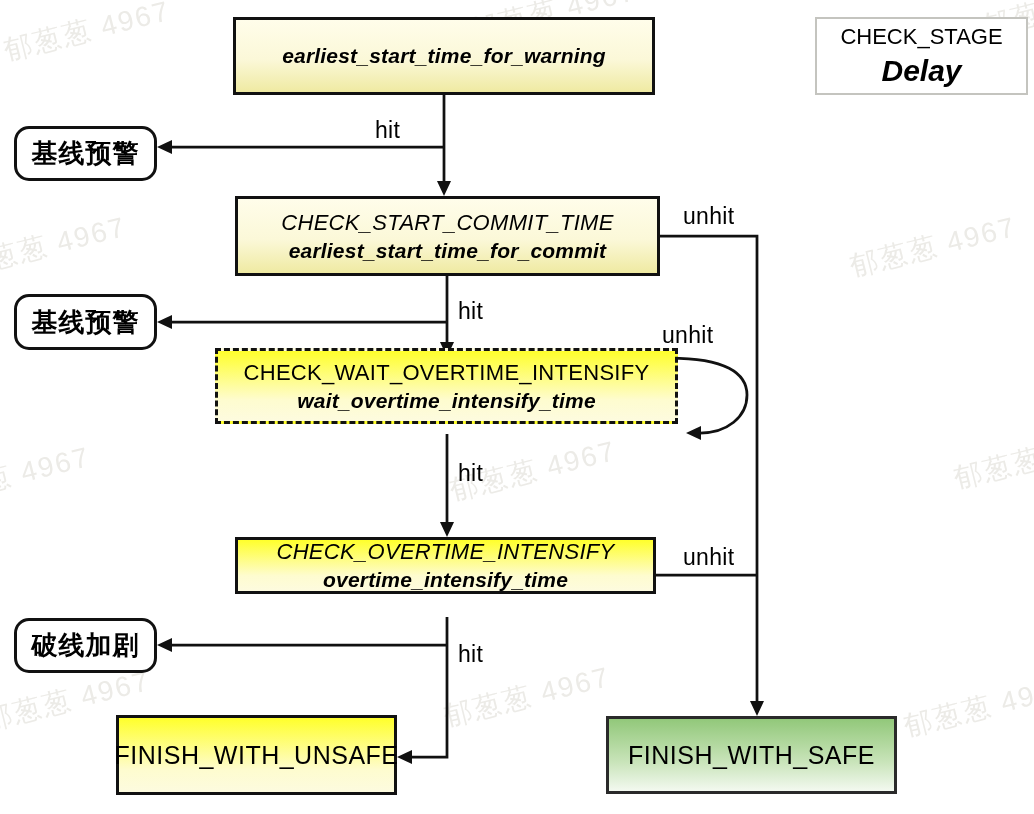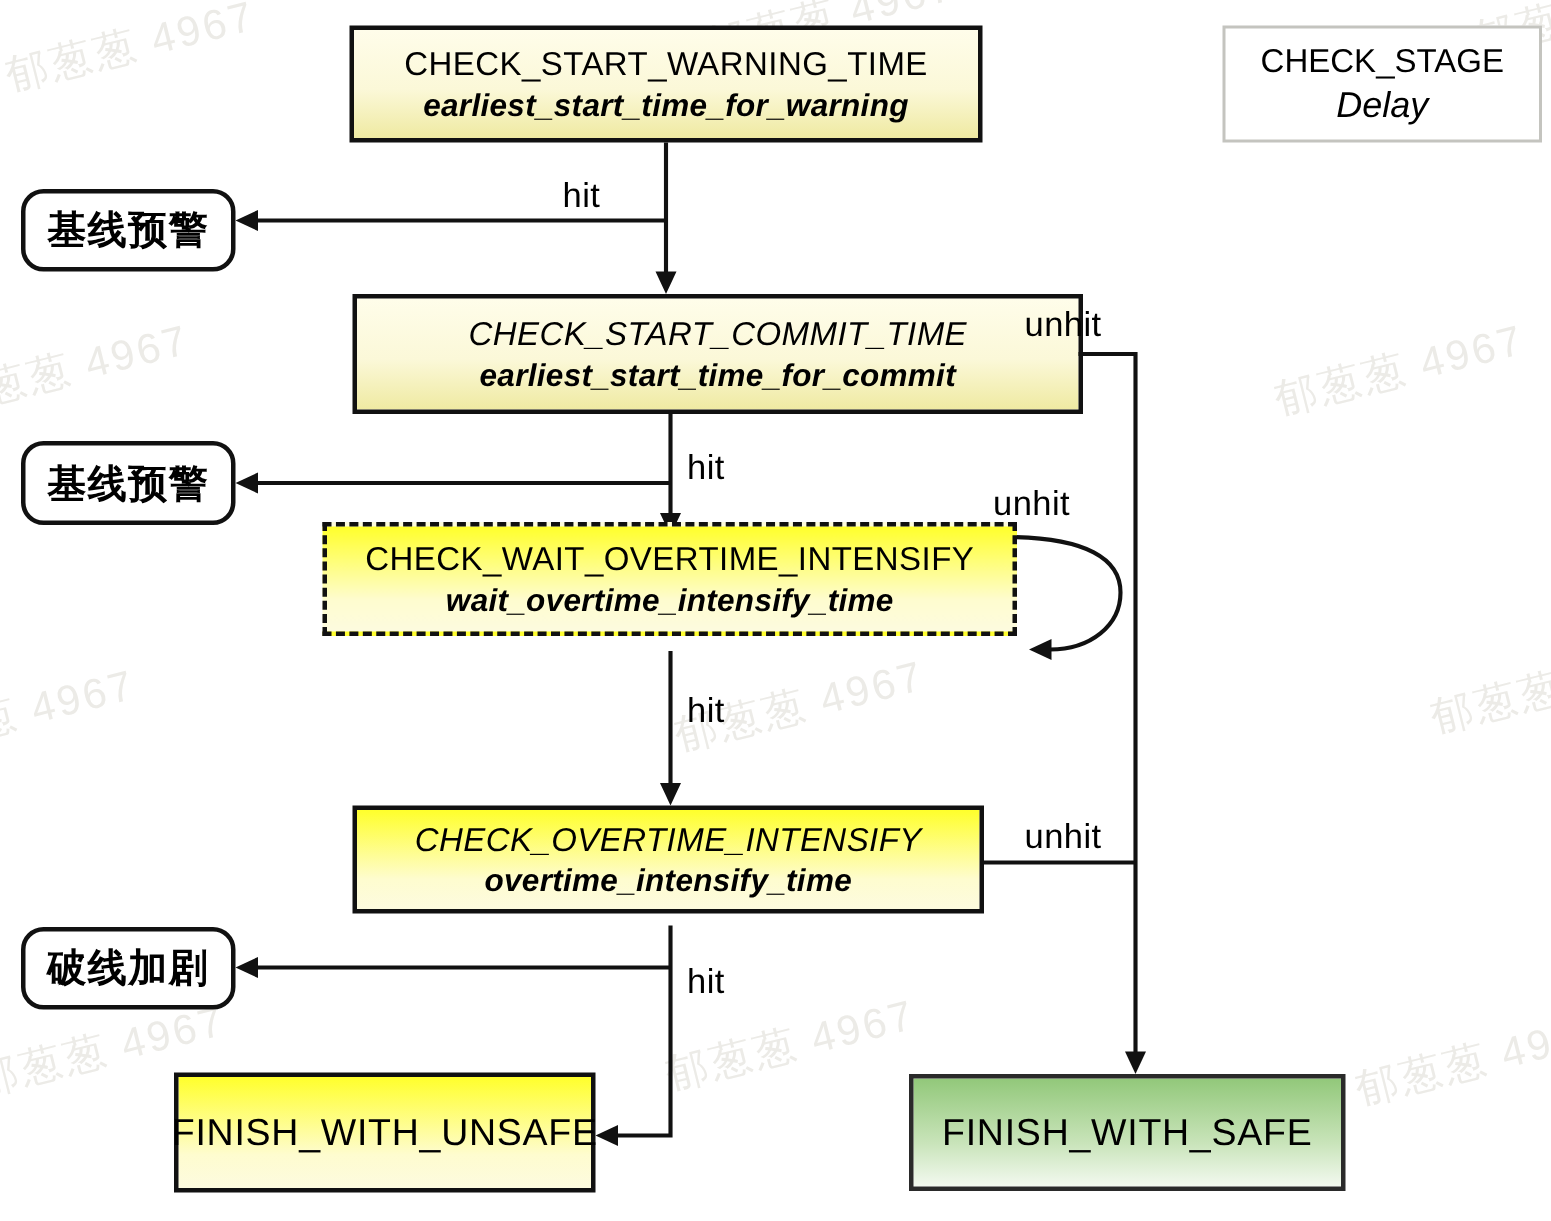--- a/index.html
+++ b/index.html
@@ -37,21 +37,21 @@
     border:3px solid #2A2A2A;font-size:25px;letter-spacing:.5px;}
 
   .output-node{position:absolute;z-index:2;display:flex;align-items:center;justify-content:center;
     background:#fff;border:3px solid var(--border-black);border-radius:15px;
     font-size:26px;font-weight:bold;letter-spacing:1px;}
 
   .legend{position:absolute;left:815px;top:17px;width:213px;height:78px;z-index:2;
     background:#fff;border:2px solid var(--legend-border);display:flex;flex-direction:column;
     align-items:center;justify-content:center;line-height:1.32;}
   .legend .title{font-size:22px;}
-  .legend .subtitle{font-size:24px;font-weight:normal;font-style:italic;}
+  .legend .subtitle{font-size:30px;font-weight:bold;font-style:italic;}
 
   .edge-label{position:absolute;z-index:3;font-size:23px;font-weight:normal;letter-spacing:.3px;}
 </style>
 </head>
 <body>
 
 <div class="canvas">
 
   <span class="watermark" style="left:2px;top:12px">郁葱葱 4967</span>
   <span class="watermark" style="left:468px;top:-8px">郁葱葱 4967</span>
@@ -86,48 +86,47 @@
 
     <path d="M660 236 H757 V703"></path>
     <polygon points="750,701 764,701 757,716"></polygon>
     <path d="M656 575 H757"></path>
 
     <path d="M670 358 C725 358 747 373 747 395 C747 417 727 433 700 433"></path>
     <polygon points="701,426 701,440 686,433"></polygon>
   </svg>
 
   <div class="node stage-cream" style="left:233px;top:17px;width:422px;height:78px">
-    <div class="title">CHECK_START_WARNING_TIME</div>
     <div class="subtitle">earliest_start_time_for_warning</div>
   </div>
 
   <div class="legend">
     <div class="title">CHECK_STAGE</div>
     <div class="subtitle">Delay</div>
   </div>
 
   <div class="output-node" style="left:14px;top:126px;width:143px;height:55px">
     <span>基线预警</span>
   </div>
 
-  <div class="node stage-cream" style="left:235px;top:196px;width:487px;height:80px">
+  <div class="node stage-cream" style="left:235px;top:196px;width:425px;height:80px">
     <div class="title italic">CHECK_START_COMMIT_TIME</div>
     <div class="subtitle">earliest_start_time_for_commit</div>
   </div>
 
   <div class="output-node" style="left:14px;top:294px;width:143px;height:56px">
     <span>基线预警</span>
   </div>
 
   <div class="node stage-yellow stage-dashed" style="left:215px;top:348px;width:463px;height:76px">
     <div class="title">CHECK_WAIT_OVERTIME_INTENSIFY</div>
     <div class="subtitle">wait_overtime_intensify_time</div>
   </div>
 
-  <div class="node stage-yellow" style="left:235px;top:537px;width:421px;height:72px">
+  <div class="node stage-yellow" style="left:235px;top:537px;width:421px;height:57px">
     <div class="title italic">CHECK_OVERTIME_INTENSIFY</div>
     <div class="subtitle">overtime_intensify_time</div>
   </div>
 
   <div class="output-node" style="left:14px;top:618px;width:143px;height:55px">
     <span>破线加剧</span>
   </div>
 
   <div class="node finish-yellow" style="left:116px;top:715px;width:281px;height:80px">
     <span>FINISH_WITH_UNSAFE</span>

